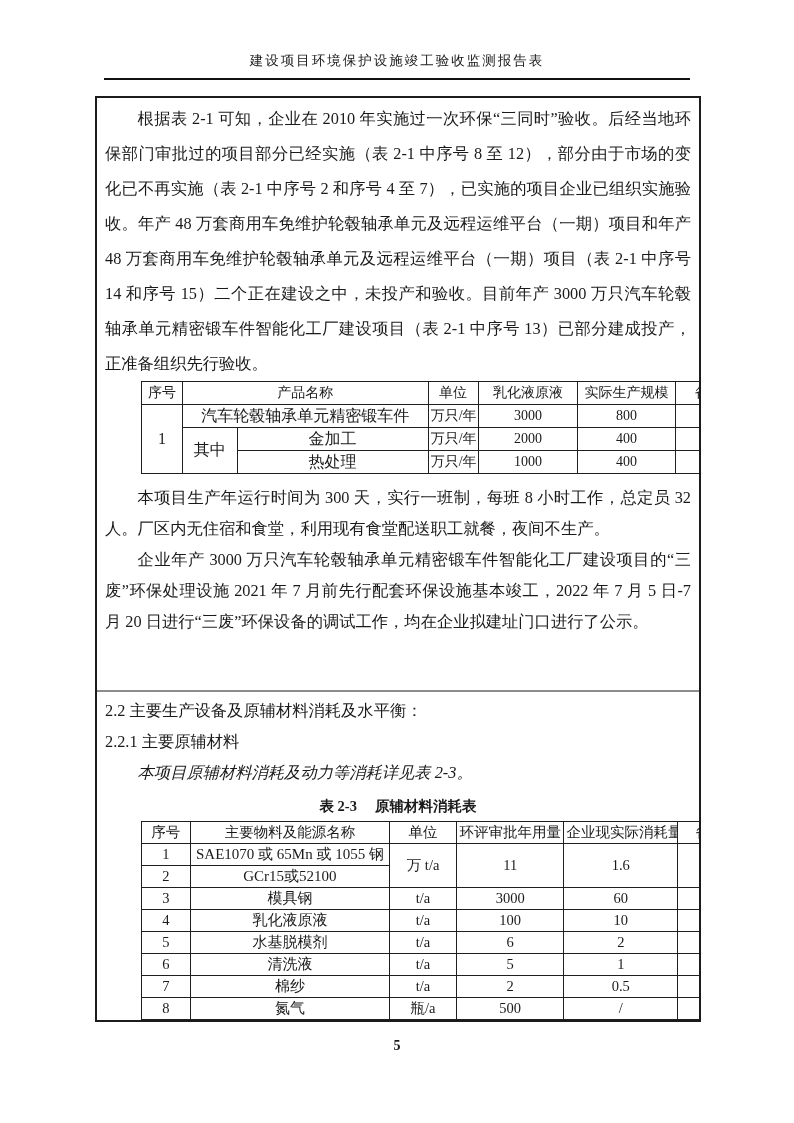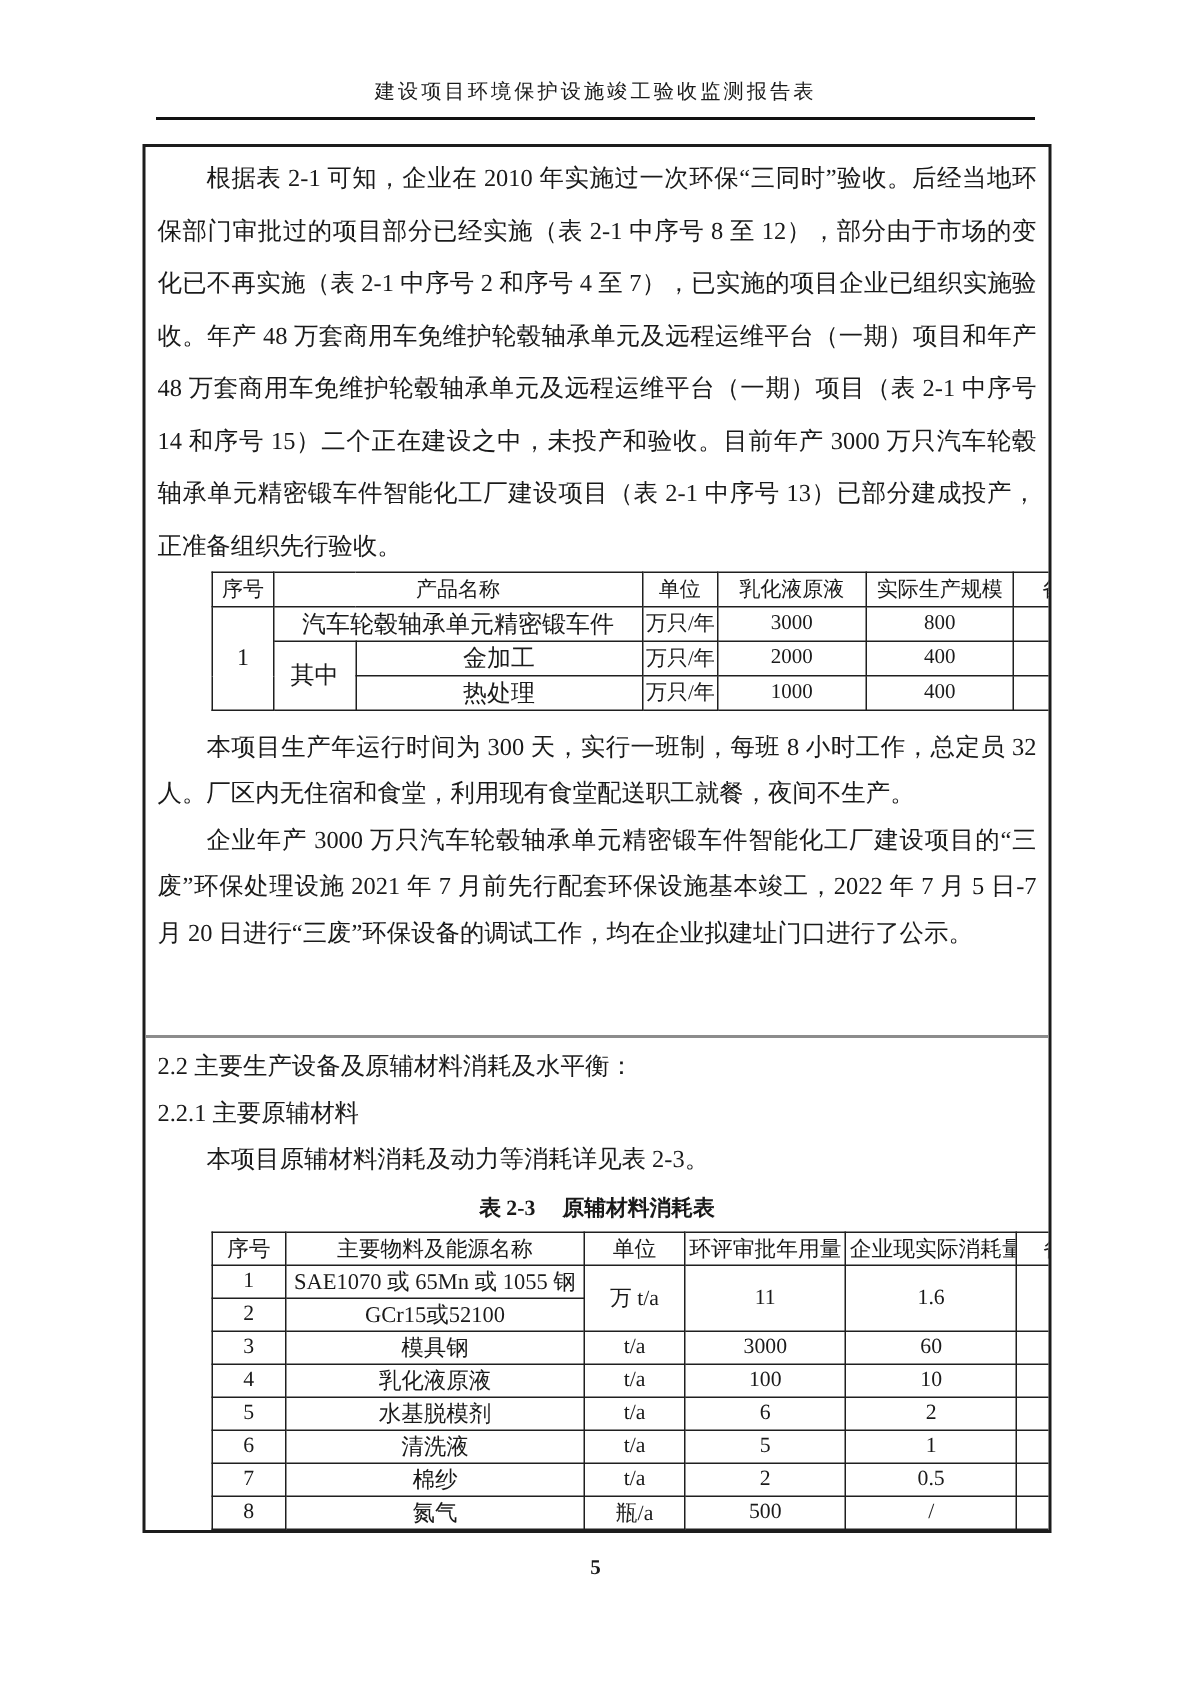--- a/index.html
+++ b/index.html
@@ -61,21 +61,21 @@
   .tbl23 td.nm { font-size:15px; }
 
   .sec2 {
     border-top:2px solid #8c8c8c;
     margin-top:auto;
     flex:0 0 auto;
     display:flex; flex-direction:column;
   }
   .h22, .h221 { font-size:16.3px; line-height:31px; padding:0 8px; }
   .h22 { padding-top:3px; }
-  .sec2 .para { line-height:31px; }
+  .sec2 .para { line-height:31px;font-style:italic; }
   .t23block { margin-top:6px; }
   .t23block .tcaption { margin:4px 0 6px 0;text-align:center; }
 
   .page-number {
     position:absolute; top:1038px; left:0; width:100%;
     text-align:center; font-size:14px; font-weight:bold;
   }
 </style>
 </head>
 <body>

